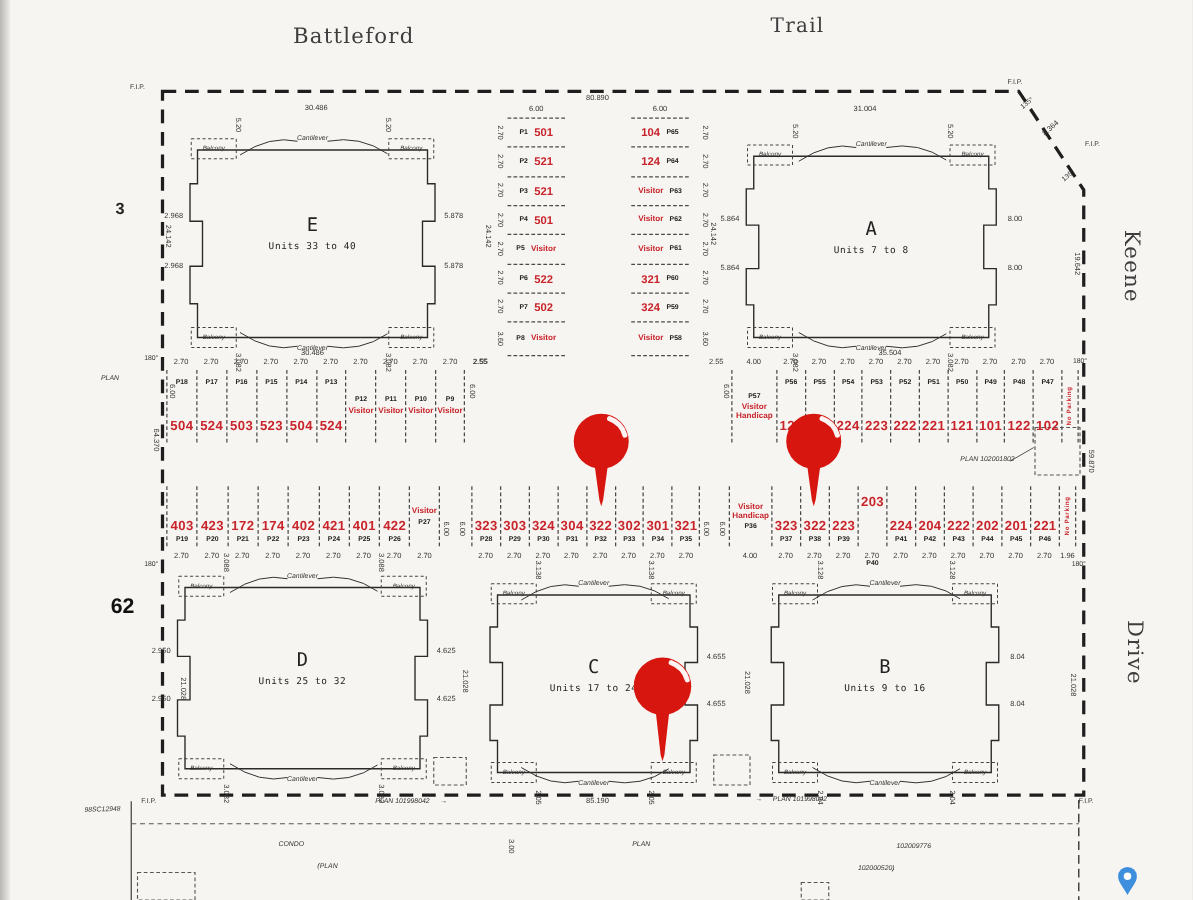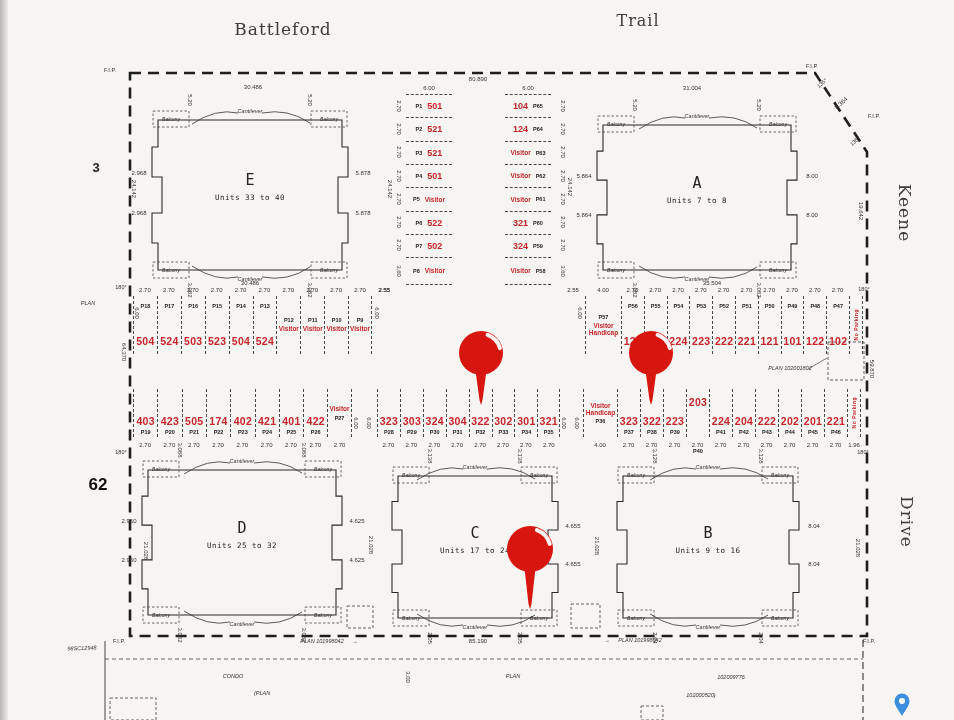--- a/index.html
+++ b/index.html
@@ -296,21 +296,21 @@
       <div class="lbl dim" style="left: 573px; top: 290px;">2.55</div>
       <div class="cell" style="left: 133px; top: 389px; width: 24.3px; height: 48px;">
         <span class="spot-num" style="color: rgb(200, 36, 43);">403</span>
         <span class="sid">P19</span>
       </div>
       <div class="cell" style="left: 157.3px; top: 389px; width: 24.3px; height: 48px;">
         <span class="spot-num" style="color: rgb(200, 36, 43);">423</span>
         <span class="sid">P20</span>
       </div>
       <div class="cell" style="left: 181.6px; top: 389px; width: 24.3px; height: 48px;">
-        <span class="spot-num" style="color: rgb(200, 36, 43);">505</span>
+        <span class="spot-num" style="color: rgb(200, 36, 43);">172</span>
         <span class="sid">P21</span>
       </div>
       <div class="cell" style="left: 205.9px; top: 389px; width: 24.3px; height: 48px;">
         <span class="spot-num" style="color: rgb(200, 36, 43);">174</span>
         <span class="sid">P22</span>
       </div>
       <div class="cell" style="left: 230.2px; top: 389px; width: 24.3px; height: 48px;">
         <span class="spot-num" style="color: rgb(200, 36, 43);">402</span>
         <span class="sid">P23</span>
       </div>

